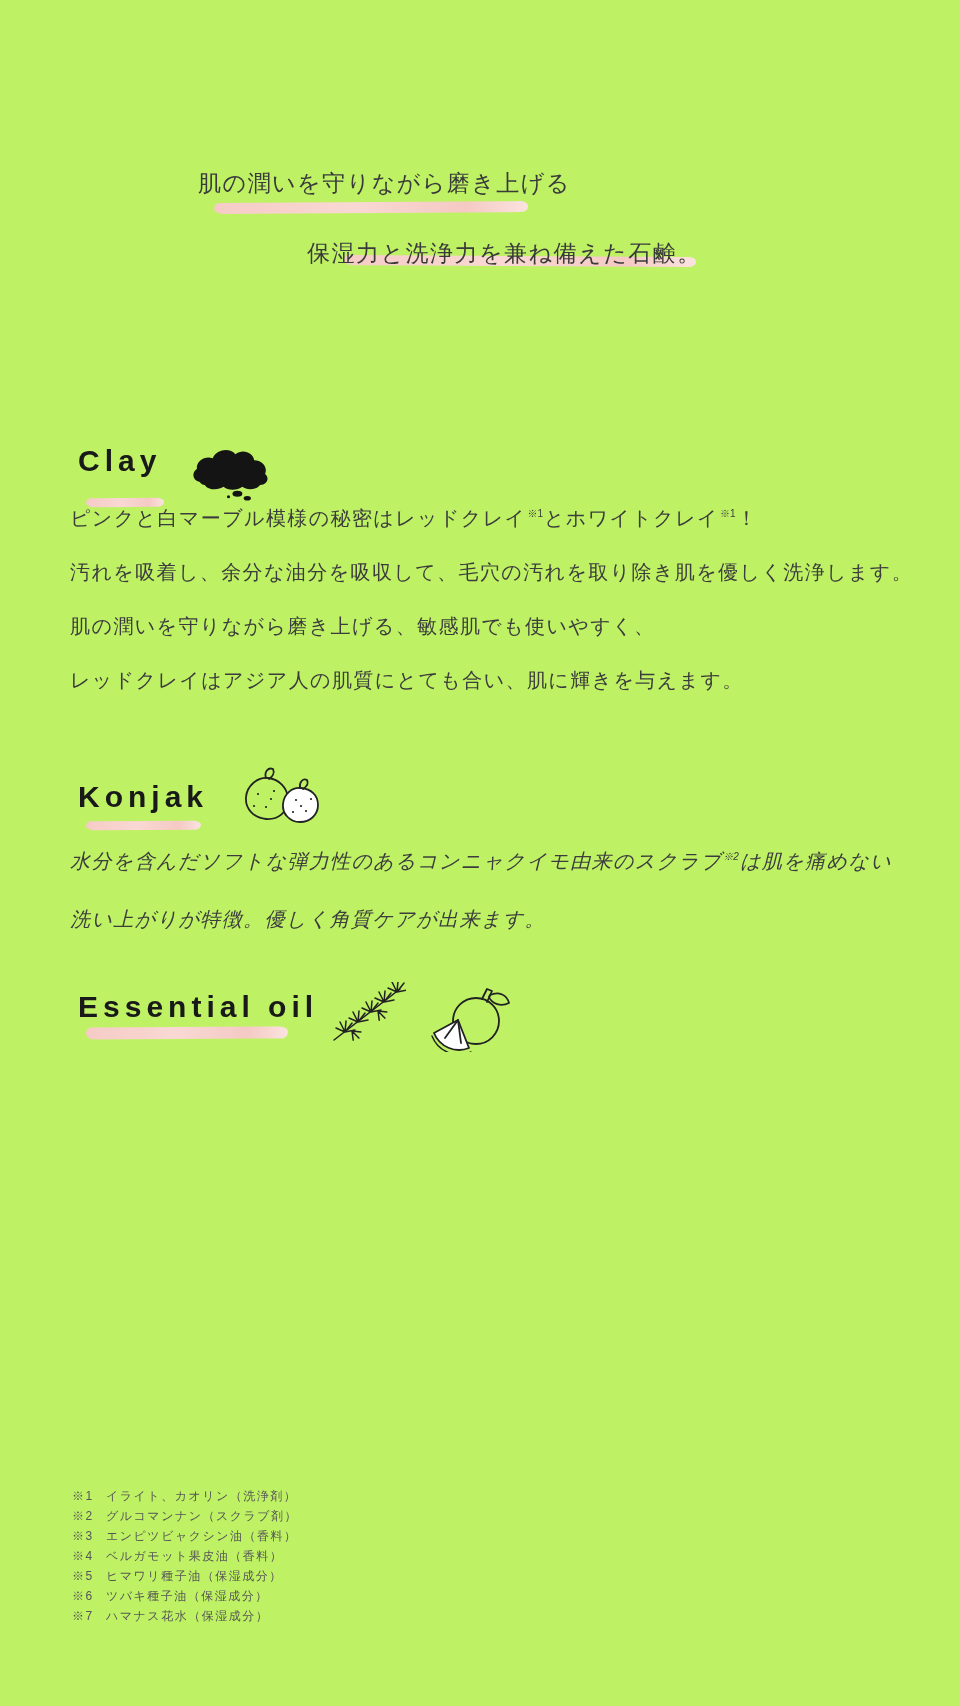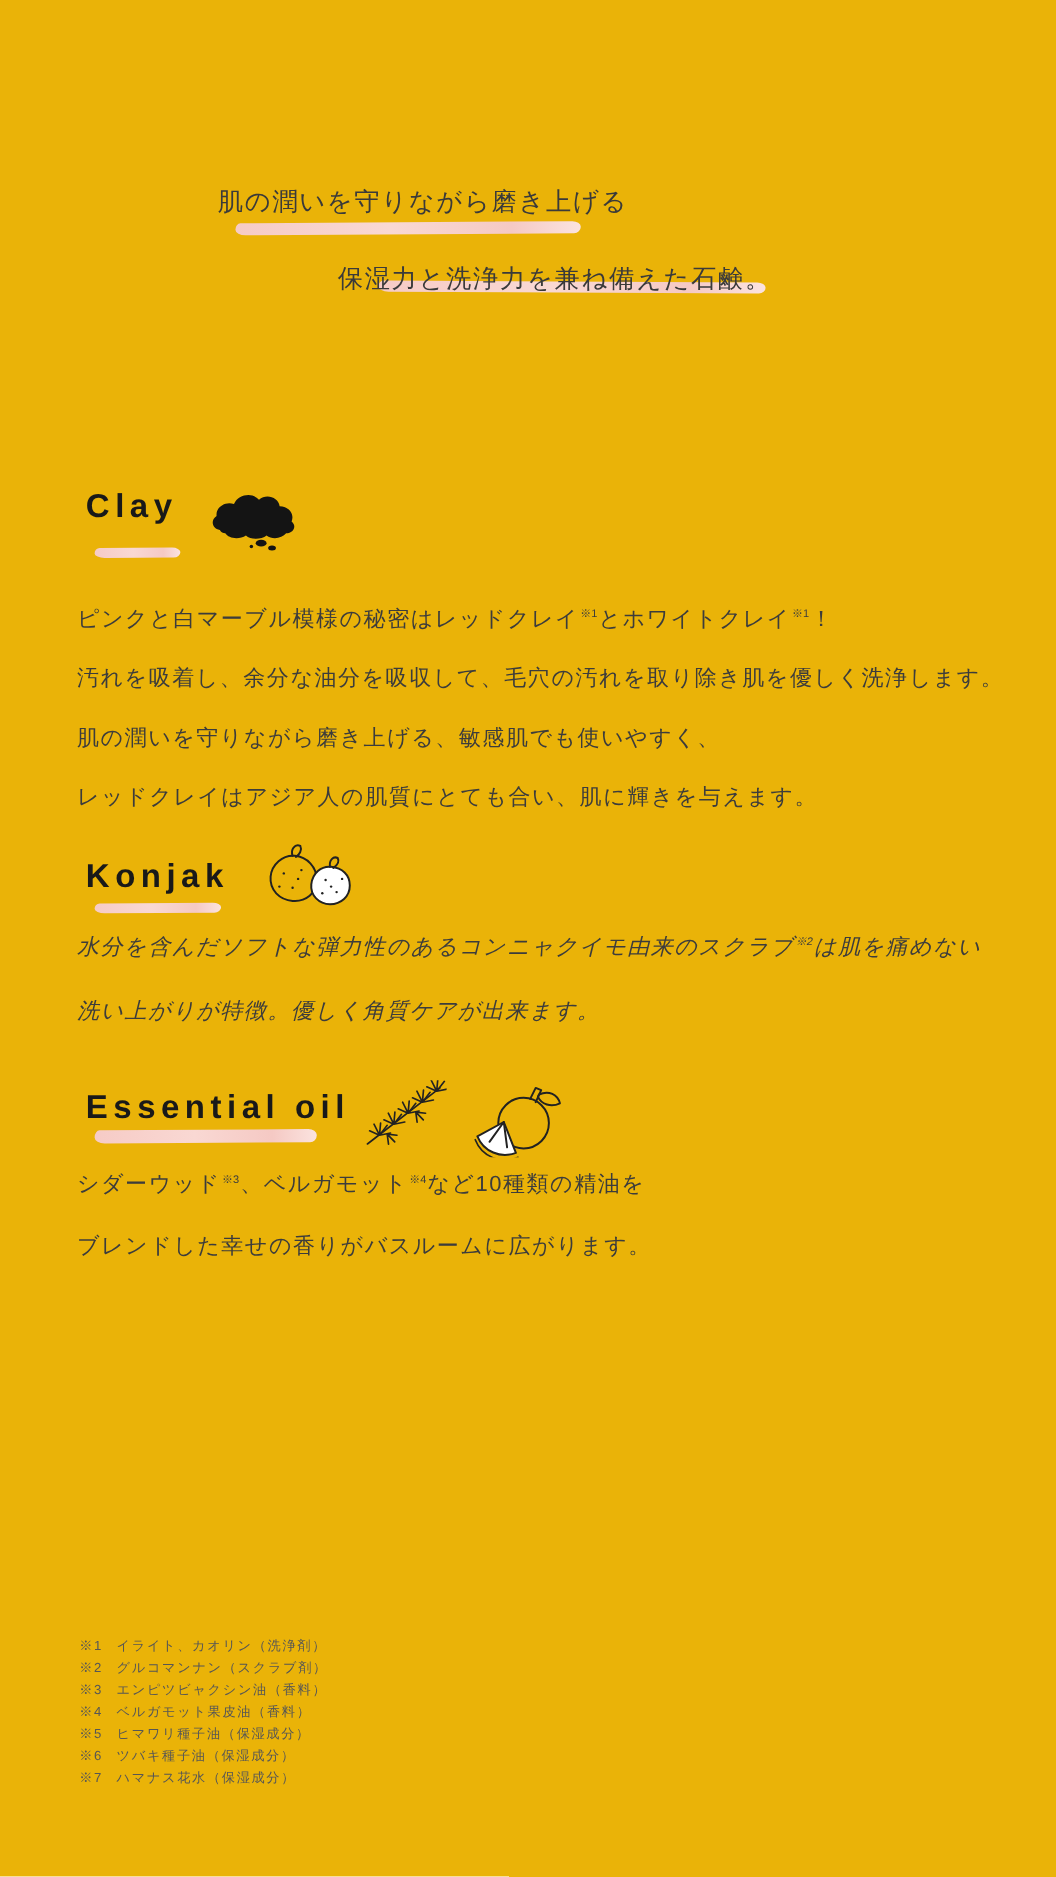--- a/index.html
+++ b/index.html
@@ -1,19 +1,19 @@
 <!DOCTYPE html>
 <html lang="ja"><head>
 <meta charset="utf-8">
 <style>
   html,body{margin:0;padding:0;background:#ffffff;}
   .page{
     position:relative;
     width:960px;height:1706px;
-    background:#eab308;
+    background:#bef264;
     overflow:hidden;
     font-family:"Liberation Sans", sans-serif;
     color:#3c3c3c;
   }
   .abs{position:absolute;}
   
   .hero-line{
     font-size:23px;
     letter-spacing:1.5px;
     color:#3a3a3a;
@@ -91,21 +91,21 @@
 
   <div class="abs icon-box" style="left:188px;top:446px;">
     <svg width="84" height="58" viewBox="0 0 85 58" aria-hidden="true">
       <path fill="#141414" d="M12,36 C5,35 3,27 9,23 C8,15 17,9 25,12 C29,3 42,1 48,8 C55,2 66,6 67,14 C75,14 81,21 78,28 C83,32 80,39 73,39 C69,44 60,45 55,41 C50,45 40,45 36,41 C30,45 20,44 17,39 C15,39 13,38 12,36 Z"></path>
       <ellipse cx="50" cy="48" rx="5" ry="3.1" fill="#141414"></ellipse>
       <ellipse cx="60" cy="52.5" rx="3.6" ry="2.3" fill="#141414"></ellipse>
       <circle cx="41" cy="51" r="1.6" fill="#141414"></circle>
     </svg>
   </div>
 
-  <div class="abs para clay-para" style="left:70px;top:548px;">
+  <div class="abs para clay-para" style="left:70px;top:503px;">
     <div class="pline">
       <span>ピンクと白マーブル模様の秘密はレッドクレイ</span><span class="sup">※1</span><span>とホワイトクレイ</span><span class="sup">※1</span><span>！</span>
     </div>
     <div class="pline">汚れを吸着し、余分な油分を吸収して、毛穴の汚れを取り除き肌を優しく洗浄します。</div>
     <div class="pline">肌の潤いを守りながら磨き上げる、敏感肌でも使いやすく、</div>
     <div class="pline">レッドクレイはアジア人の肌質にとても合い、肌に輝きを与えます。</div>
   </div>
 
   <div class="abs heading" style="left:78px;top:780px;">
     <span>Konjak</span>
@@ -177,26 +177,20 @@
         <circle cx="52" cy="35" r="23"></circle>
         <path d="M58,13 L63,3 L68,5 L63,16"></path>
         <path d="M66,9 C75,5 83,9 85,17 C77,21 68,18 65,11 Z"></path>
         <path fill="#ffffff" d="M34,34 L10,47 A27,27 0 0 0 45,62 Z"></path>
         <path d="M34,34 L21,52 M34,34 L37,57"></path>
         <path d="M8,50 A29,29 0 0 0 47,66" stroke-width="1.4"></path>
       </g>
     </svg>
   </div>
 
-  <div class="abs para oil-para" style="left:70px;top:1062px;">
-    <div class="pline">
-      <span>シダーウッド</span><span class="sup">※3</span><span>、ベルガモット</span><span class="sup">※4</span><span>など10種類の精油を</span>
-    </div>
-    <div class="pline">ブレンドした幸せの香りがバスルームに広がります。</div>
-  </div>
 
   <div class="abs footnotes" style="left:72px;top:1488px;">
     <div class="fn-row">
       <span class="fn-ref">※1</span>
       <span class="fn-text">イライト、カオリン（洗浄剤）</span>
     </div>
     <div class="fn-row">
       <span class="fn-ref">※2</span>
       <span class="fn-text">グルコマンナン（スクラブ剤）</span>
     </div>

